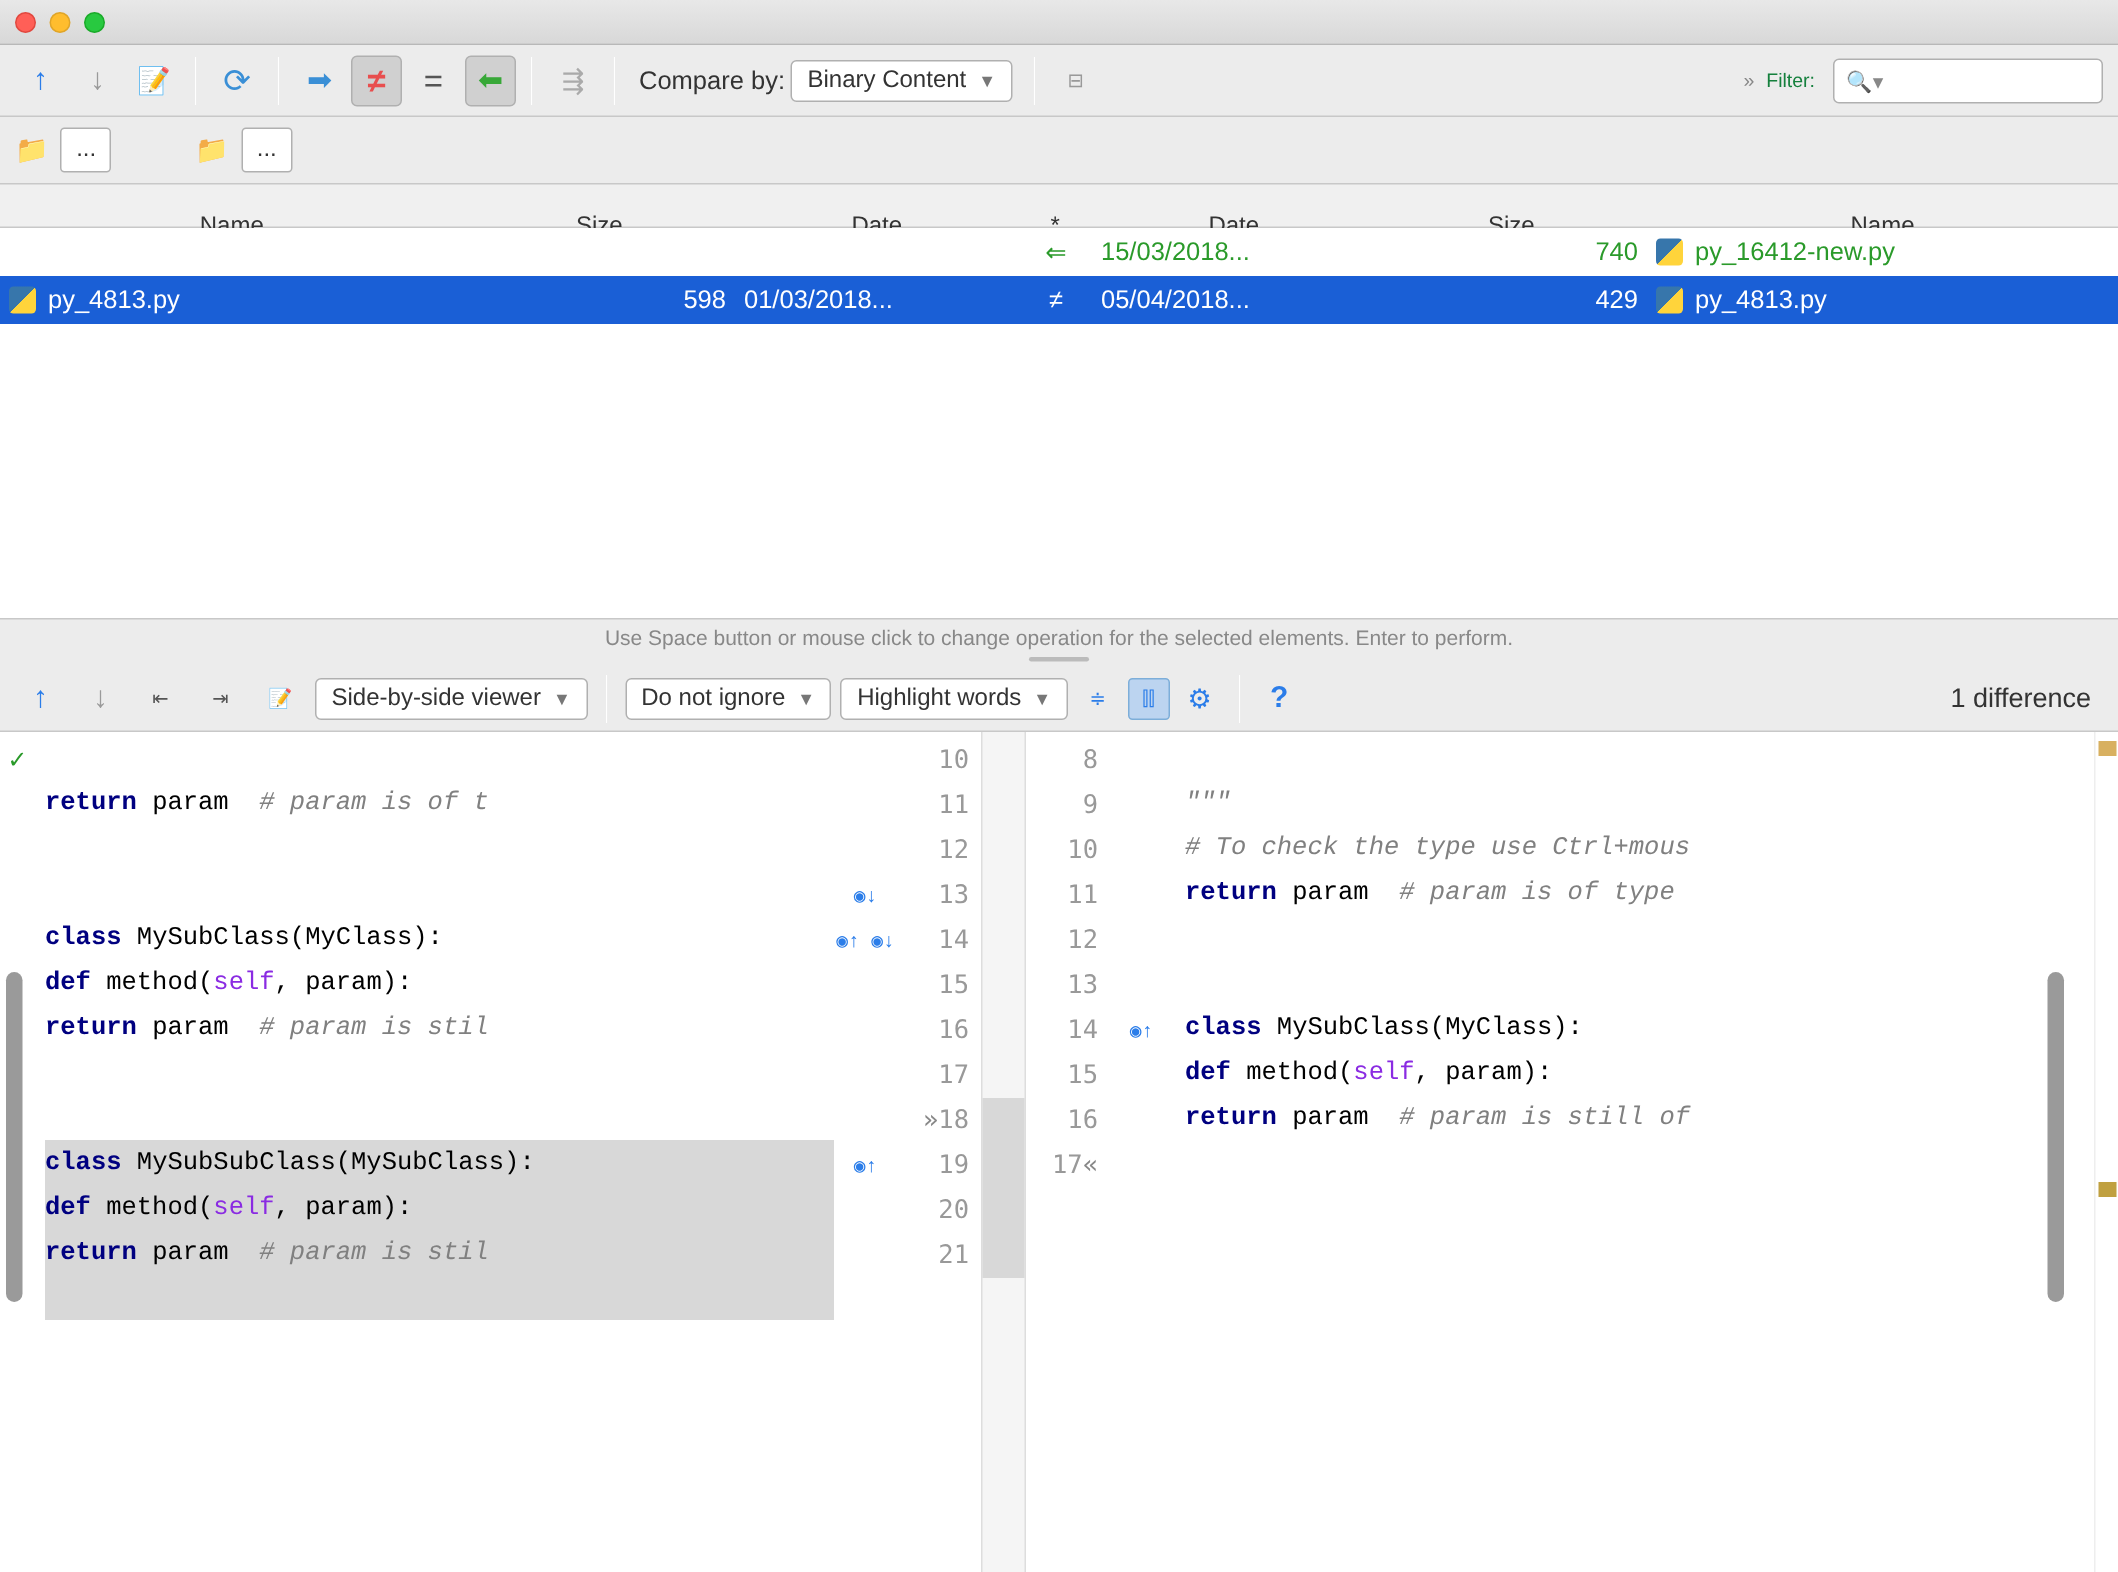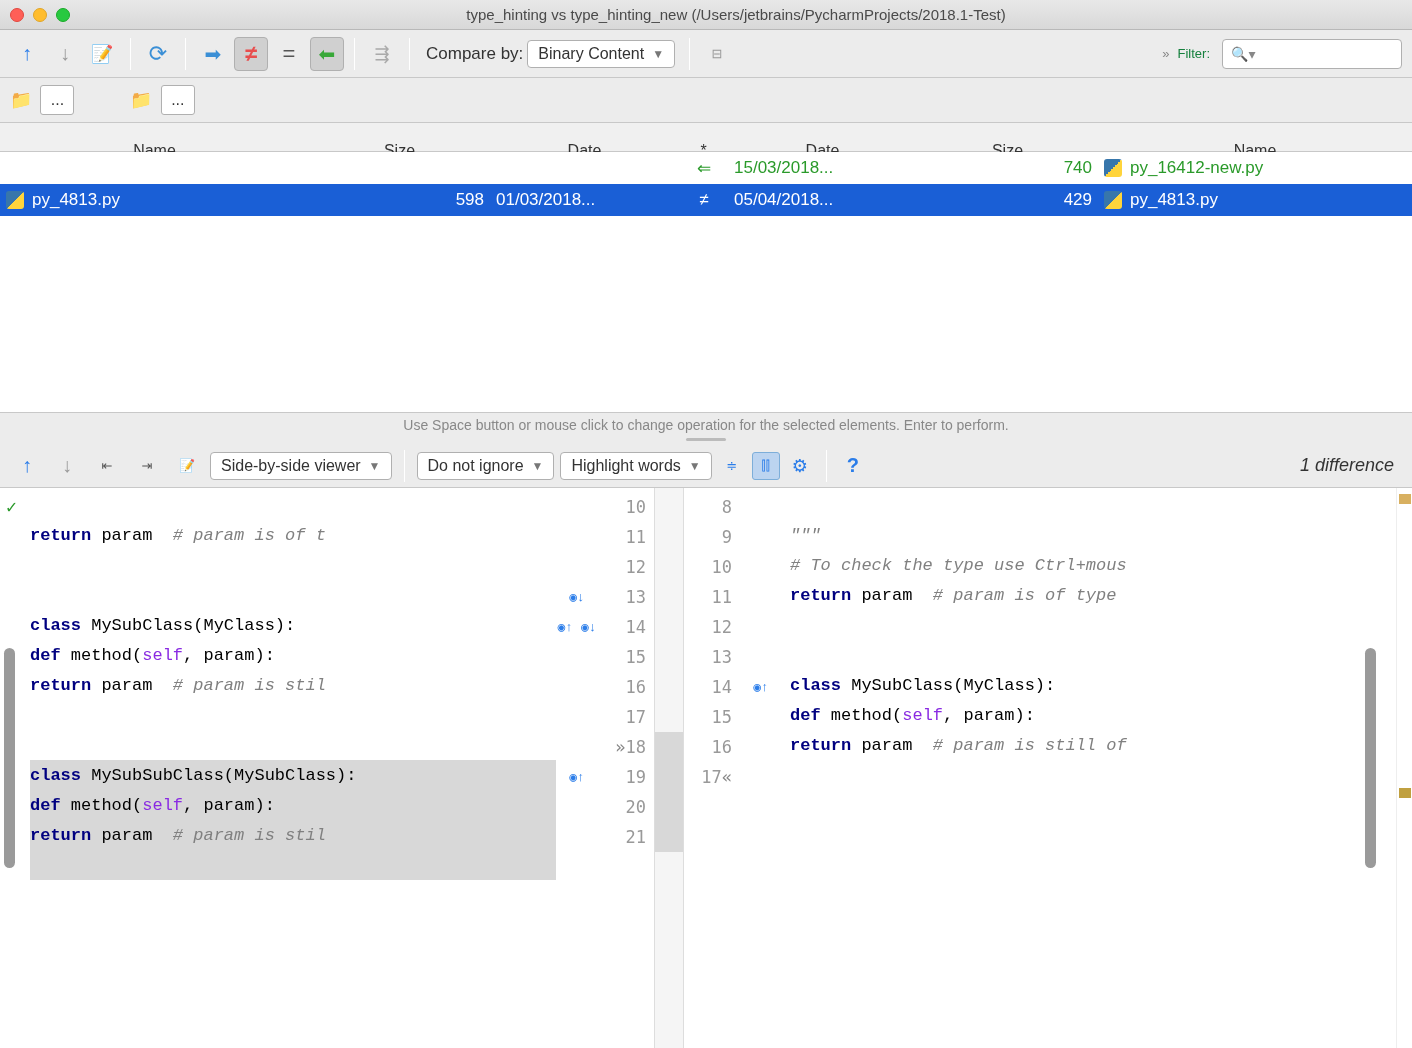--- a/index.html
+++ b/index.html
@@ -99,21 +99,21 @@
   height:24px; background:#ececec; color:#888;
   display:flex; align-items:center; justify-content:center;
   font-size:14px; border-top:1px solid #c8c8c8;
 }
 .grabber { height:8px; background:#ececec; display:flex; justify-content:center; }
 .grabber span { width:40px; height:3px; background:#bbb; border-radius:2px; margin-top:2px; }
 .toolbar2 {
   height:44px; background:#ececec; border-bottom:1px solid #c8c8c8;
   display:flex; align-items:center; padding:0 10px; gap:6px;
 }
-.diffcount { font-size:18px; color:#333; margin-left:auto; margin-right:8px;font-style:italic; }
+.diffcount { font-size:18px; color:#333; margin-left:auto; margin-right:8px; }
 .gear-ic { color:#2b7de9; font-size:18px; }
 .help-ic { color:#2b7de9; font-size:20px; font-weight:bold; }
 .icbtn { width:28px; height:28px; display:flex; align-items:center; justify-content:center; border-radius:3px; }
 .icbtn.active { background:#bcd4f0; border:1px solid #7daed9; }
 .diff-area {
   flex:1; background:#fff; display:flex;
   font-family: Menlo, Monaco, "Courier New", monospace;
   font-size:17px; position:relative;
 }
 .diff-pane { position:relative; overflow:hidden; }
@@ -150,21 +150,20 @@
 </style>
 </head>
 <body>
 
 <div class="titlebar">
   <div class="traffic">
     <span class="tred"></span>
     <span class="tyel"></span>
     <span class="tgrn"></span>
   </div>
-  <div class="title">type_hinting vs type_hinting_new (/Users/jetbrains/PycharmProjects/2018.1-Test)</div>
 </div>
 
 <div class="toolbar1">
   <div class="tbbtn">
       <span class="arrow-up">↑</span>
     </div>
   <div class="tbbtn">
       <span class="arrow-down">↓</span>
     </div>
   <div class="tbbtn">

